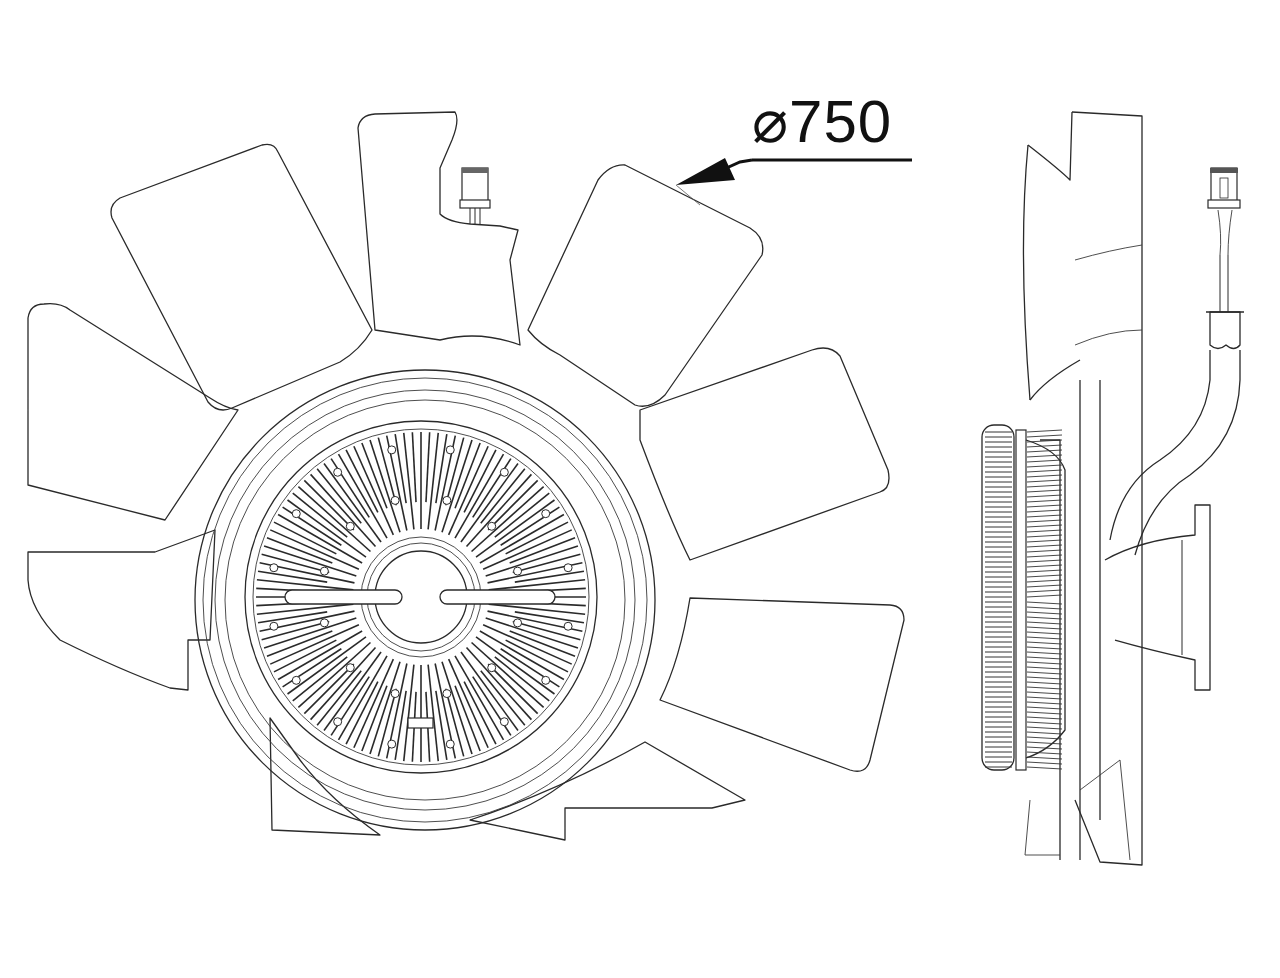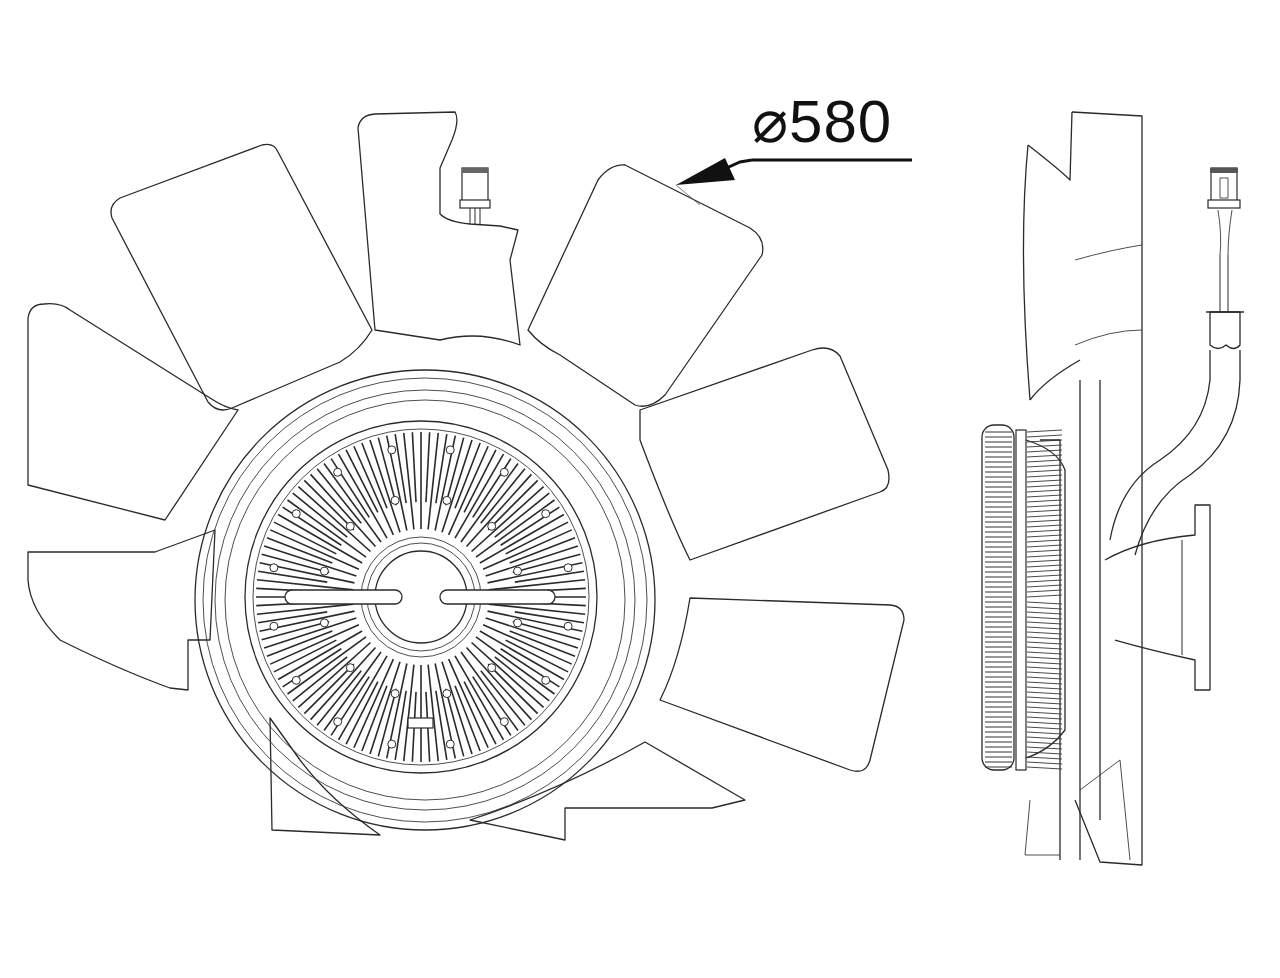--- a/index.html
+++ b/index.html
@@ -397,13 +397,13 @@
     </g>
     <g>
       <rect x="1211" y="168" width="26" height="38" fill="#fff" stroke="#2a2a2a" stroke-width="1.2"></rect>
       <rect x="1210" y="168" width="28" height="5" fill="#555"></rect>
       <rect x="1208" y="200" width="32" height="8" fill="#fff" stroke="#2a2a2a" stroke-width="1.2"></rect>
       <rect x="1220" y="178" width="8" height="20" fill="none" stroke="#2a2a2a" stroke-width="0.8"></rect>
     </g>
   </g>
 </svg>
 
-<div class="dim-text">⌀580</div>
+<div class="dim-text">⌀750</div>
 
 </body></html>

